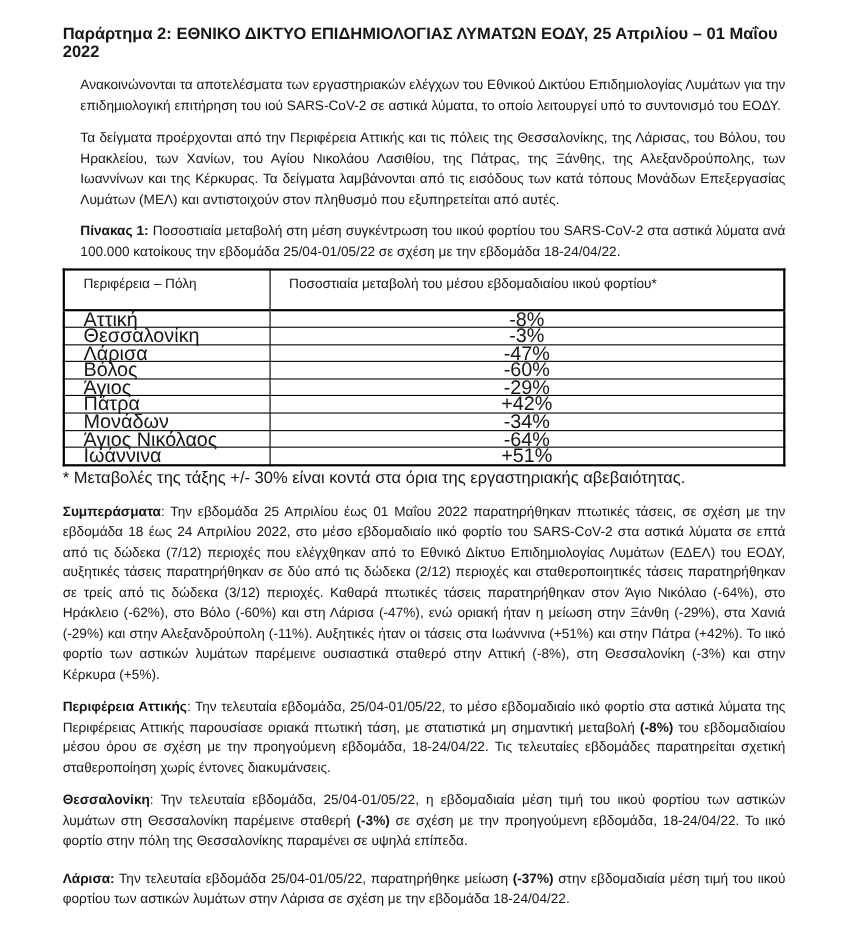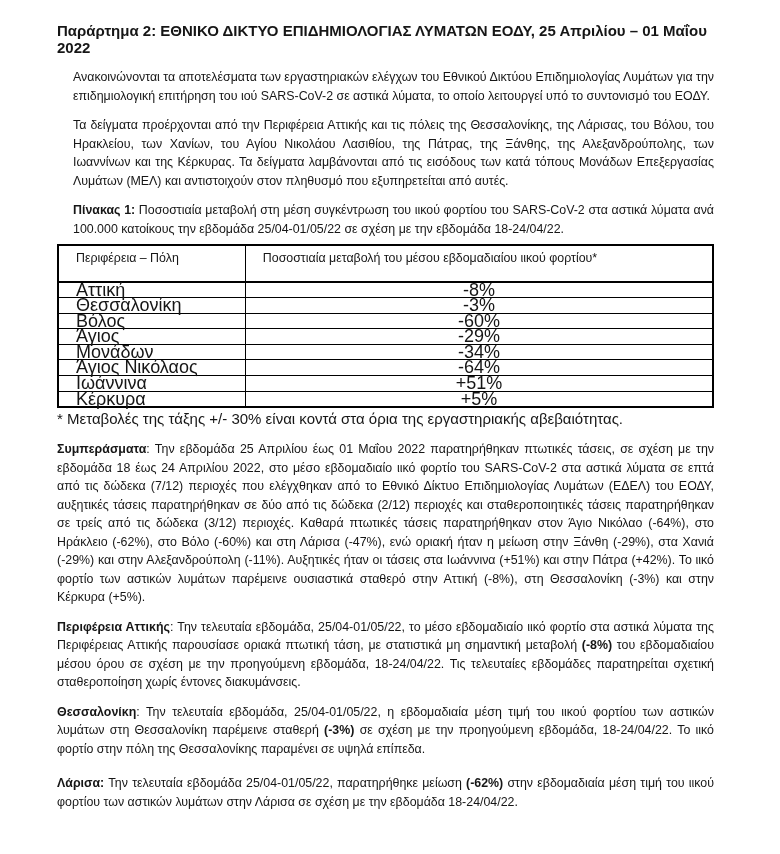--- a/index.html
+++ b/index.html
@@ -94,49 +94,53 @@
     <tbody>
       <tr>
         <td class="region">Αττική</td>
         <td class="value">-8%</td>
       </tr>
       <tr>
         <td class="region">Θεσσαλονίκη</td>
         <td class="value">-3%</td>
       </tr>
       <tr>
+        <td class="region">Λάρισα</td>
+        <td class="value">-47%</td>
+      </tr>
+      <tr>
         <td class="region">Βόλος</td>
         <td class="value">-60%</td>
       </tr>
       <tr>
         <td class="region">Άγιος</td>
         <td class="value">-29%</td>
+      </tr>
+      <tr>
+        <td class="region">Πάτρα</td>
+        <td class="value">+42%</td>
       </tr>
       <tr>
         <td class="region">Μονάδων</td>
         <td class="value">-34%</td>
       </tr>
       <tr>
         <td class="region">Άγιος Νικόλαος</td>
         <td class="value">-64%</td>
       </tr>
       <tr>
         <td class="region">Ιωάννινα</td>
         <td class="value">+51%</td>
       </tr>
-      <tr>
-        <td class="region">Κέρκυρα</td>
-        <td class="value">+5%</td>
-      </tr>
     </tbody>
   </table>
 
   <p class="footnote">* Μεταβολές της τάξης +/- 30% είναι κοντά στα όρια της εργαστηριακής αβεβαιότητας.</p>
 
   <p class="sec"><span class="b">Συμπεράσματα</span><span>: Την εβδομάδα 25 Απριλίου έως 01 Μαΐου 2022 παρατηρήθηκαν πτωτικές τάσεις, σε σχέση με την εβδομάδα 18 έως 24 Απριλίου 2022, στο μέσο εβδομαδιαίο ιικό φορτίο του SARS-CoV-2 στα αστικά λύματα σε επτά από τις δώδεκα (7/12) περιοχές που ελέγχθηκαν από το Εθνικό Δίκτυο Επιδημιολογίας Λυμάτων (ΕΔΕΛ) του ΕΟΔΥ, αυξητικές τάσεις παρατηρήθηκαν σε δύο από τις δώδεκα (2/12) περιοχές και σταθεροποιητικές τάσεις παρατηρήθηκαν σε τρείς από τις δώδεκα (3/12) περιοχές. Καθαρά πτωτικές τάσεις παρατηρήθηκαν στον Άγιο Νικόλαο (-64%), στο Ηράκλειο (-62%), στο Βόλο (-60%) και στη Λάρισα (-47%), ενώ οριακή ήταν η μείωση στην Ξάνθη (-29%), στα Χανιά (-29%) και στην Αλεξανδρούπολη (-11%). Αυξητικές ήταν οι τάσεις στα Ιωάννινα (+51%) και στην Πάτρα (+42%). Το ιικό φορτίο των αστικών λυμάτων παρέμεινε ουσιαστικά σταθερό στην Αττική (-8%), στη Θεσσαλονίκη (-3%) και στην Κέρκυρα (+5%).</span></p>
 
   <p class="sec gap-lg"><span class="b">Περιφέρεια Αττικής</span><span>: Την τελευταία εβδομάδα, 25/04-01/05/22, το μέσο εβδομαδιαίο ιικό φορτίο στα αστικά λύματα της Περιφέρειας Αττικής παρουσίασε οριακά πτωτική τάση, με στατιστικά μη σημαντική μεταβολή </span><span class="b">(-8%)</span><span> του εβδομαδιαίου μέσου όρου σε σχέση με την προηγούμενη εβδομάδα, 18-24/04/22. Τις τελευταίες εβδομάδες παρατηρείται σχετική σταθεροποίηση χωρίς έντονες διακυμάνσεις.</span></p>
 
   <p class="sec gap-md"><span class="b">Θεσσαλονίκη</span><span>: Την τελευταία εβδομάδα, 25/04-01/05/22, η εβδομαδιαία μέση τιμή του ιικού φορτίου των αστικών λυμάτων στη Θεσσαλονίκη παρέμεινε σταθερή </span><span class="b">(-3%)</span><span> σε σχέση με την προηγούμενη εβδομάδα, 18-24/04/22. Το ιικό φορτίο στην πόλη της Θεσσαλονίκης παραμένει σε υψηλά επίπεδα.</span></p>
 
-  <p class="sec"><span> </span><span class="b">Λάρισα:</span><span> Την τελευταία εβδομάδα 25/04-01/05/22, παρατηρήθηκε μείωση </span><span class="b">(-62%)</span><span> στην εβδομαδιαία μέση τιμή του ιικού φορτίου των αστικών λυμάτων στην Λάρισα σε σχέση με την εβδομάδα 18-24/04/22.</span></p>
+  <p class="sec"><span> </span><span class="b">Λάρισα:</span><span> Την τελευταία εβδομάδα 25/04-01/05/22, παρατηρήθηκε μείωση </span><span class="b">(-37%)</span><span> στην εβδομαδιαία μέση τιμή του ιικού φορτίου των αστικών λυμάτων στην Λάρισα σε σχέση με την εβδομάδα 18-24/04/22.</span></p>
 
 </div>
 
 </body></html>

